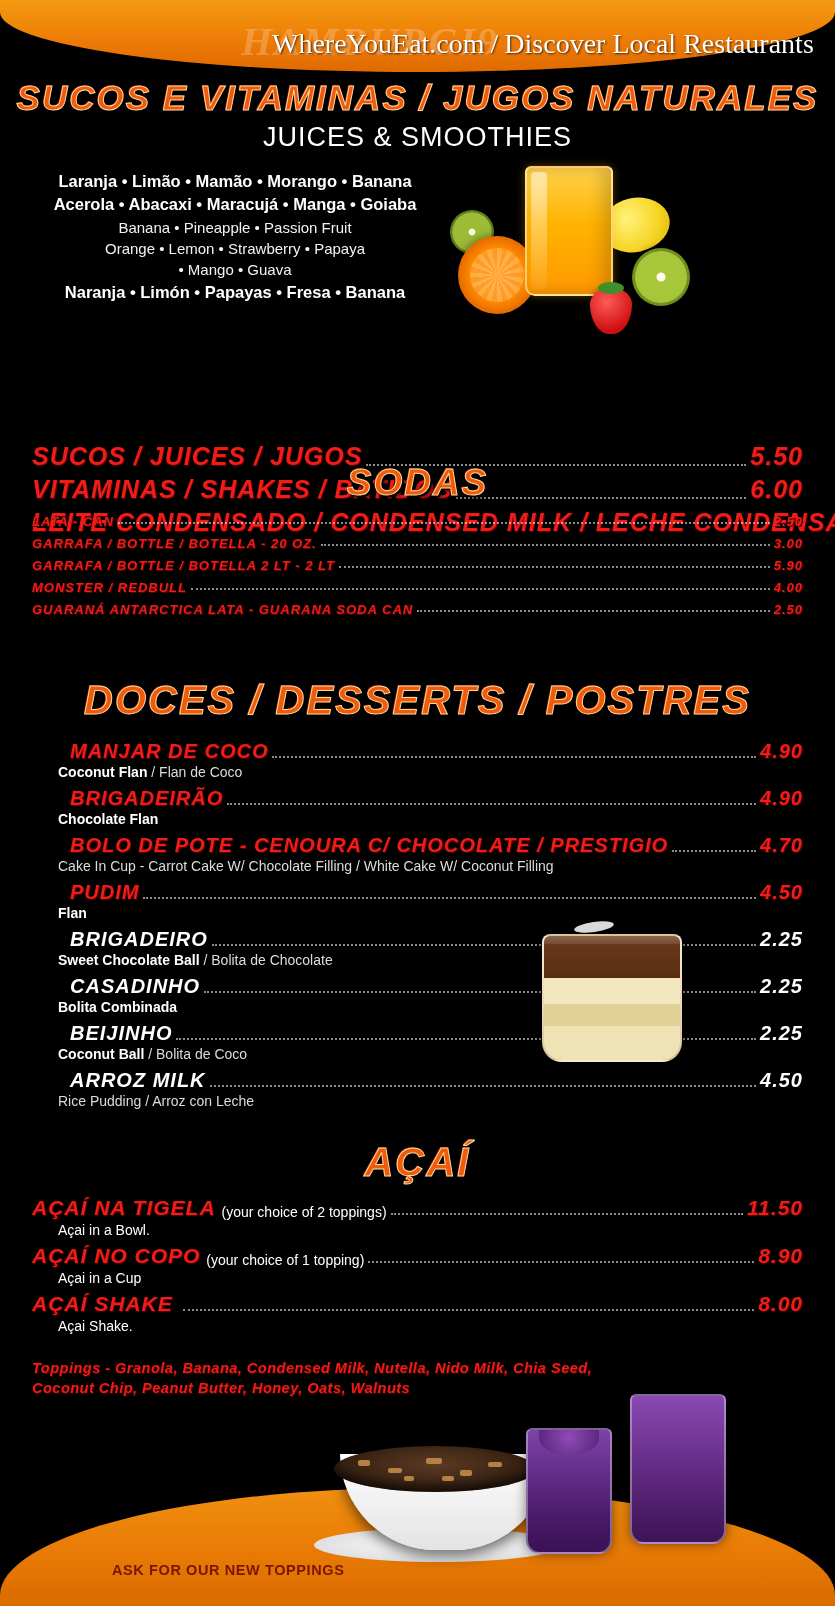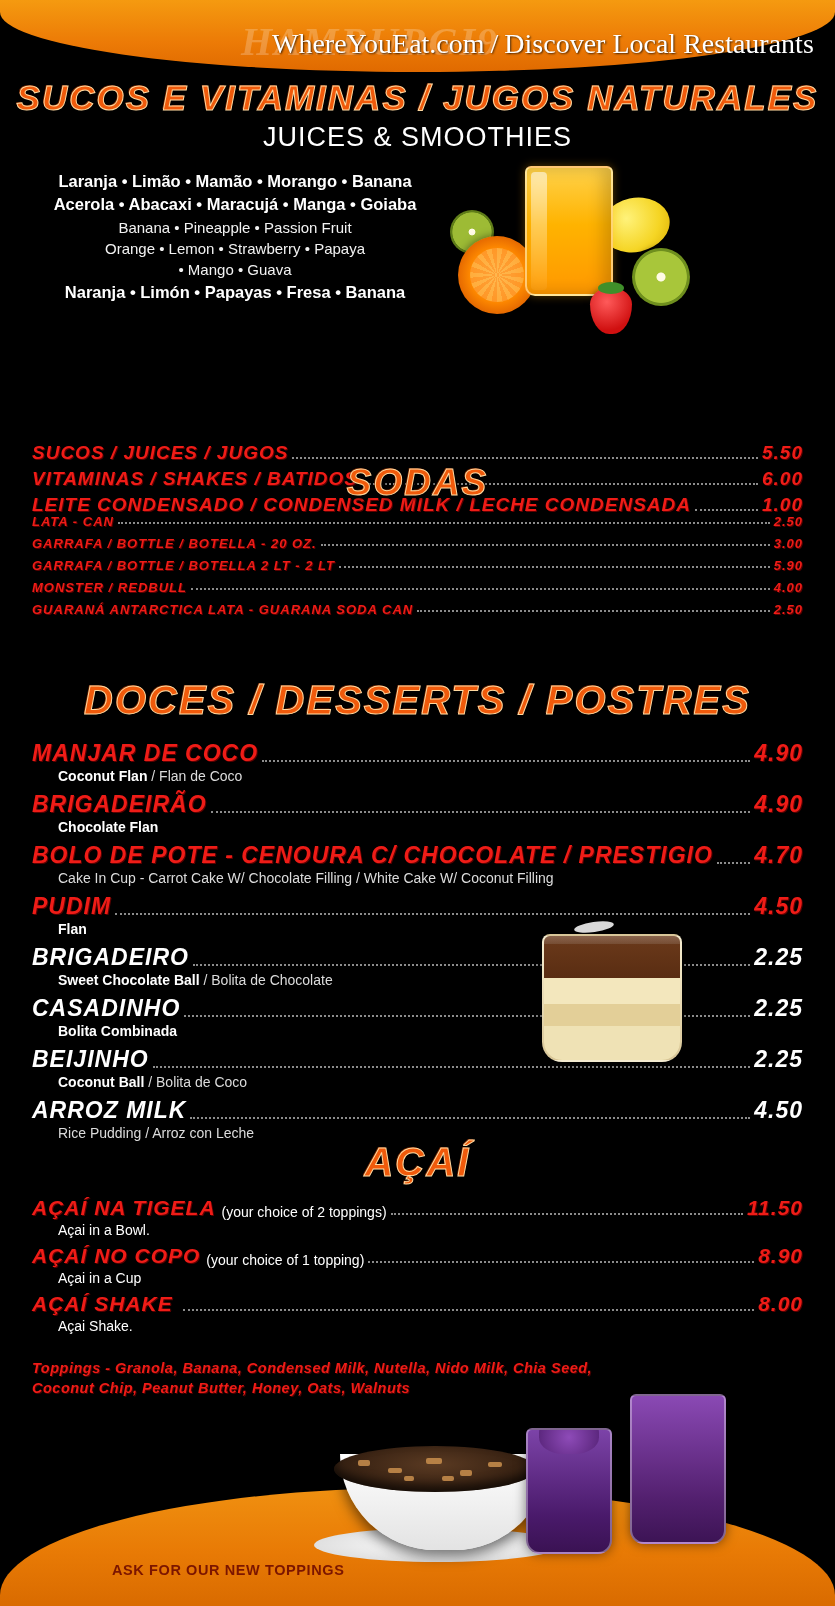--- a/index.html
+++ b/index.html
@@ -151,33 +151,33 @@
 
   .sub-line {
     padding-left:58px; color:#fff; font-size:14px; margin-top:1px;
     font-family:"Liberation Sans", sans-serif;
   }
   .sub-line .en { font-weight:bold; color:#fff; }
   .sub-line .es { font-weight:normal; color:#dcdcdc; }
 
   
   #juice-rows { top:364px; }
-  #juice-rows .row { font-size:19px; margin-bottom:4px; }
+  #juice-rows .row { font-size:25px; margin-bottom:4px; }
 
   
   #sec-sodas { position:absolute; left:0; top:462px; width:835px; }
   #sec-sodas .sec-head { font-size:37px; }
   #soda-rows { position:absolute; left:0; top:52px; width:835px; }
   #soda-rows .row { font-size:13px; margin-bottom:7px; }
 
   
   #sec-desserts { position:absolute; left:0; top:678px; width:835px; }
   #sec-desserts .sec-head { font-size:40px; }
   #dessert-rows { position:absolute; left:0; top:62px; width:835px; }
-  #dessert-rows .row { font-size:23px; }
+  #dessert-rows .row { font-size:20px;margin-left:38px; }
   #dessert-rows .item { margin-bottom:7px; }
 
   .dessert-img {
     position:absolute; left:528px; top:920px; width:170px; height:150px; z-index:4;
   }
   .cup {
     position:absolute; left:14px; top:14px; width:140px; height:128px;
     background:linear-gradient(180deg,#f0e4c0 0%, #e8d8a8 35%, #d9c48c 70%, #cbb377 100%);
     border-radius:8px 8px 20px 20px;
     border:2px solid rgba(255,255,255,.25);

